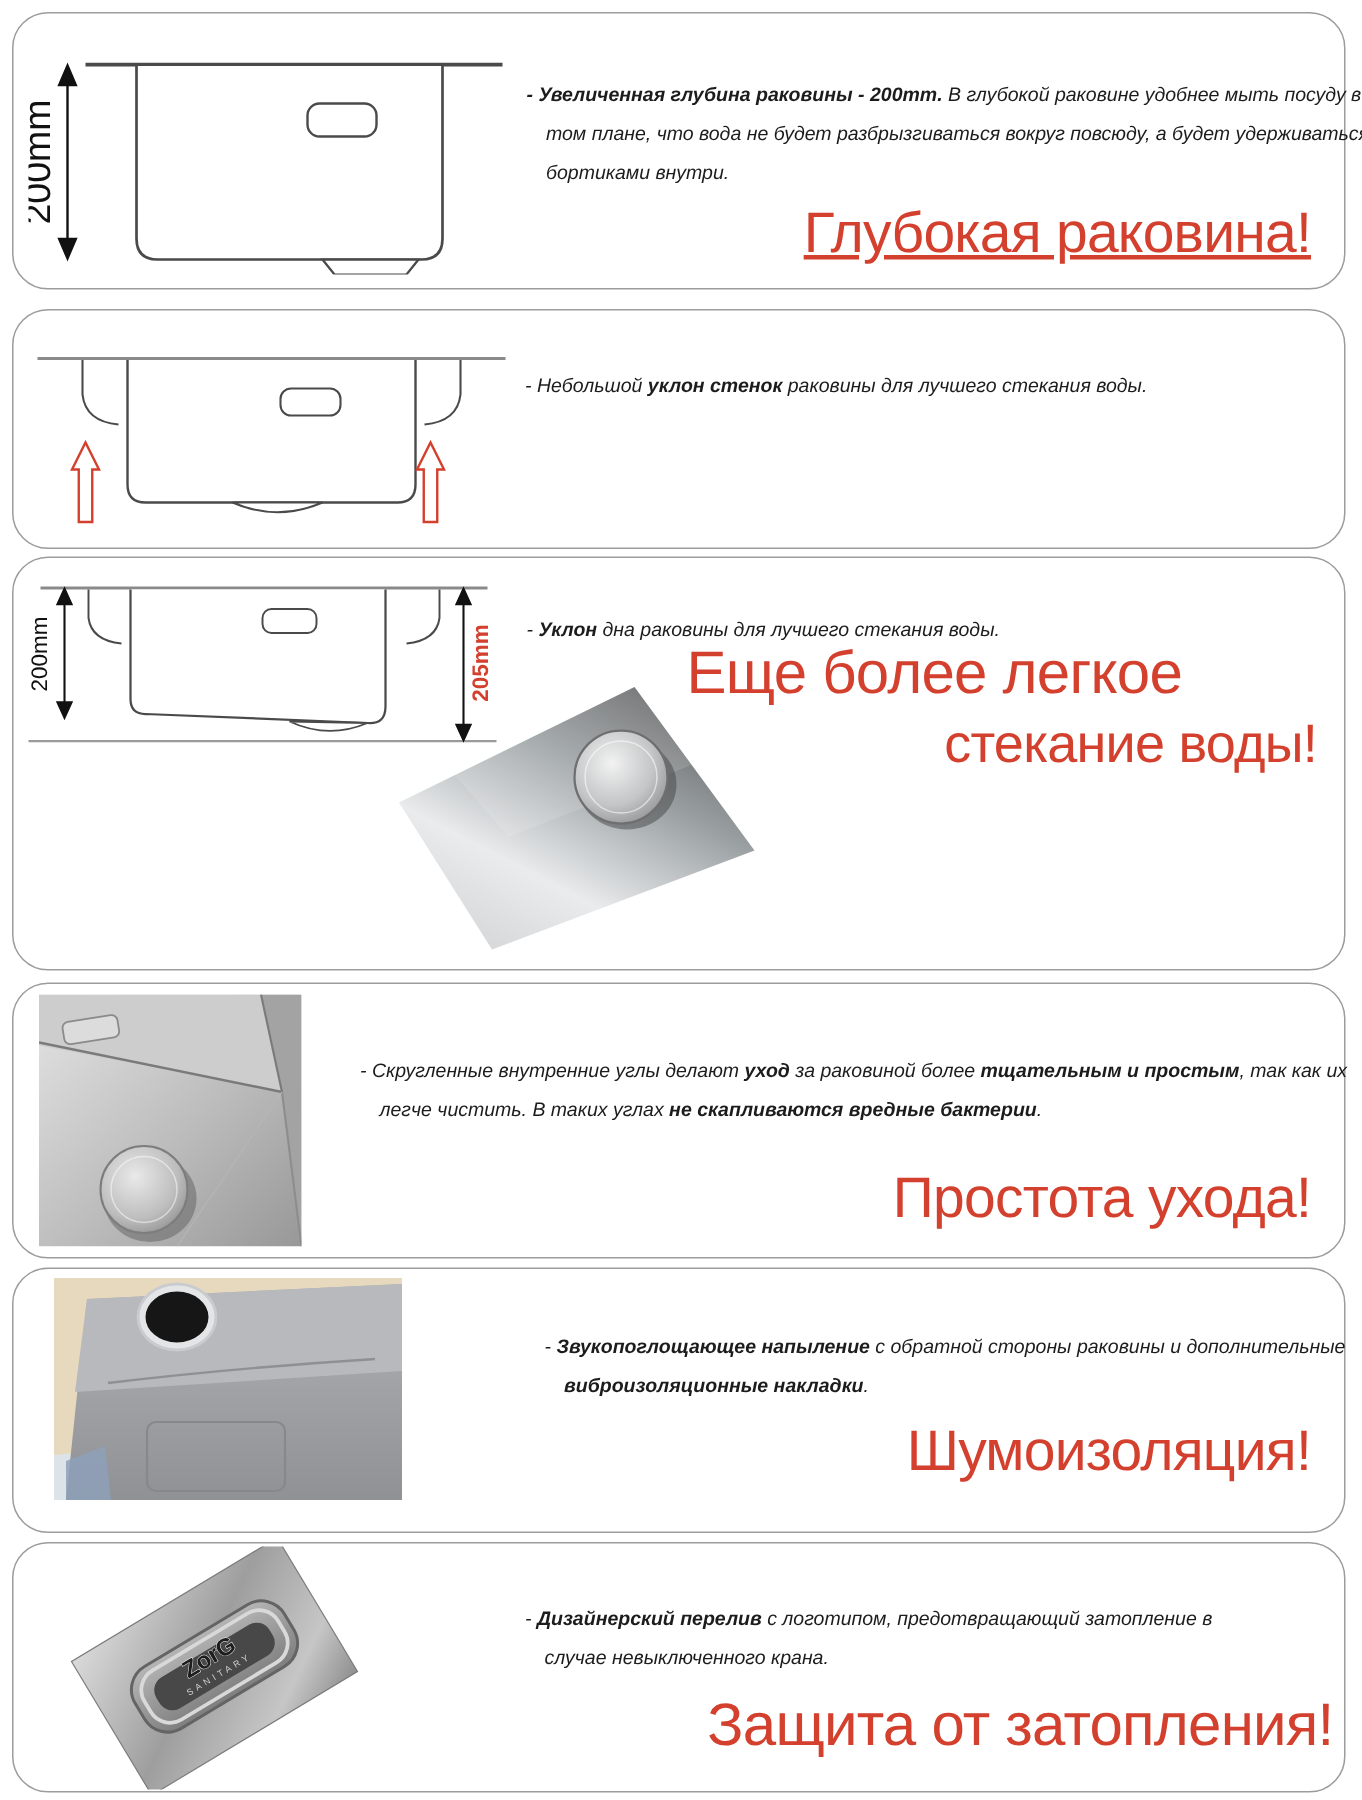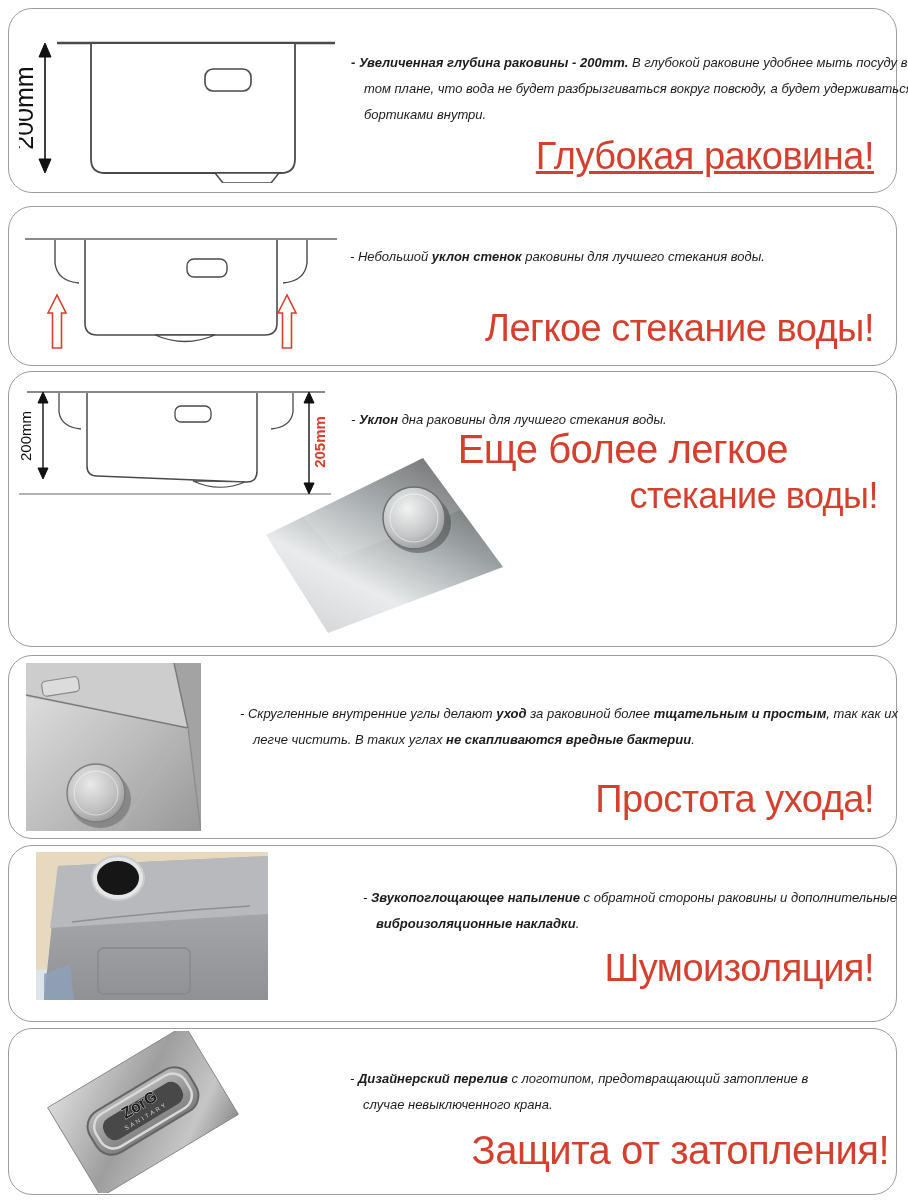--- a/index.html
+++ b/index.html
@@ -54,21 +54,20 @@
       <rect x="166" y="36" width="40" height="18" rx="7" fill="#fff" stroke="#4a4a4a" stroke-width="1.4"></rect>
       <path d="M 134 112 q 30 13 60 0 z" fill="#fff" stroke="#4a4a4a" stroke-width="1.3"></path>
       <g stroke="#d4402e" stroke-width="1.6" fill="#fff">
         <polygon points="27,90 36,72 45,90 40.5,90 40.5,125 31.5,125 31.5,90"></polygon>
       </g>
       <g stroke="#d4402e" stroke-width="1.6" fill="#fff">
         <polygon points="257,90 266,72 275,90 270.5,90 270.5,125 261.5,125 261.5,90"></polygon>
       </g>
     </svg>
     <p class="ftext" style="left:324px;top:20px;width:552px;"><span>- Небольшой </span><span class="b">уклон стенок</span><span> раковины для лучшего стекания воды.</span></p>
-    <div class="headline" style="right:22px;top:100px;">Легкое стекание воды!</div>
   </div>
 
   <div class="card" style="top:371px;height:276px;">
     <svg class="diagram" style="left:6px;top:10px;" width="320" height="118" viewBox="0 0 320 118">
       <line x1="12" y1="10" x2="310" y2="10" stroke="#8a8a8a" stroke-width="2"></line>
       <line x1="4" y1="112" x2="316" y2="112" stroke="#9a9a9a" stroke-width="1.5"></line>
       <path d="M 44 11 L 44 30 Q 46 45 66 47" fill="none" stroke="#4a4a4a" stroke-width="1.3"></path>
       <path d="M 278 11 L 278 30 Q 276 45 256 47" fill="none" stroke="#4a4a4a" stroke-width="1.3"></path>
       <path d="M 72 11 V 84 Q 72 94 82 94 L 230 100 Q 242 101 242 89 V 11" fill="#fff" stroke="#4a4a4a" stroke-width="1.5"></path>
       <rect x="160" y="24" width="36" height="16" rx="6" fill="#fff" stroke="#4a4a4a" stroke-width="1.3"></rect>

